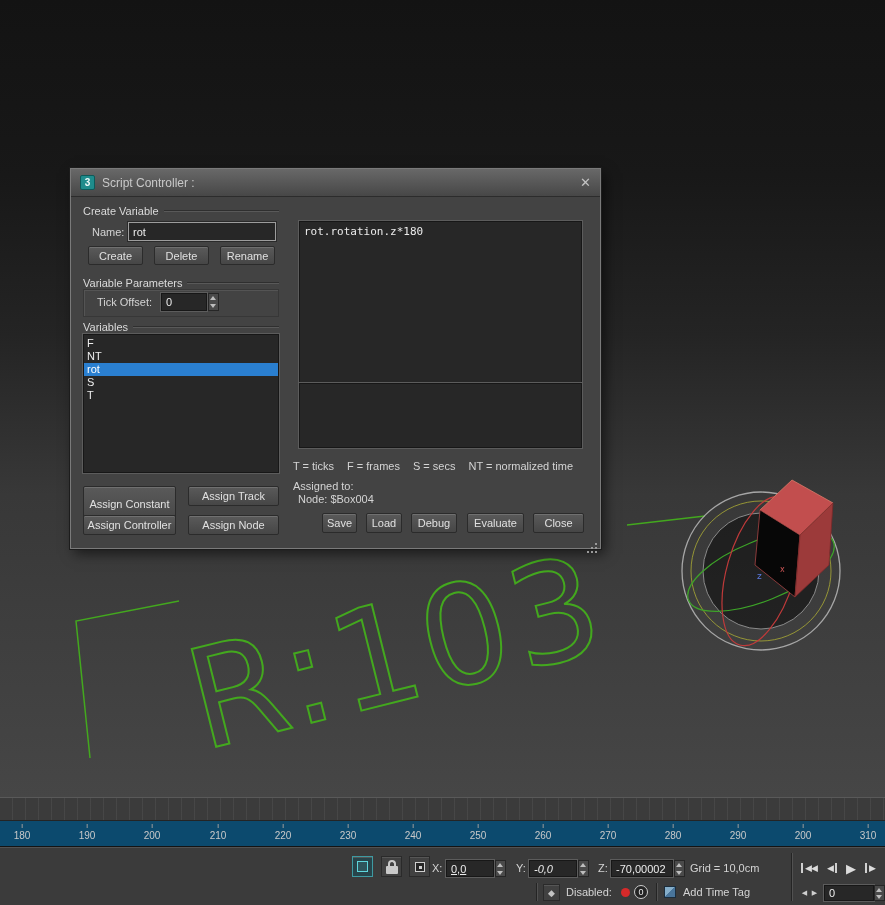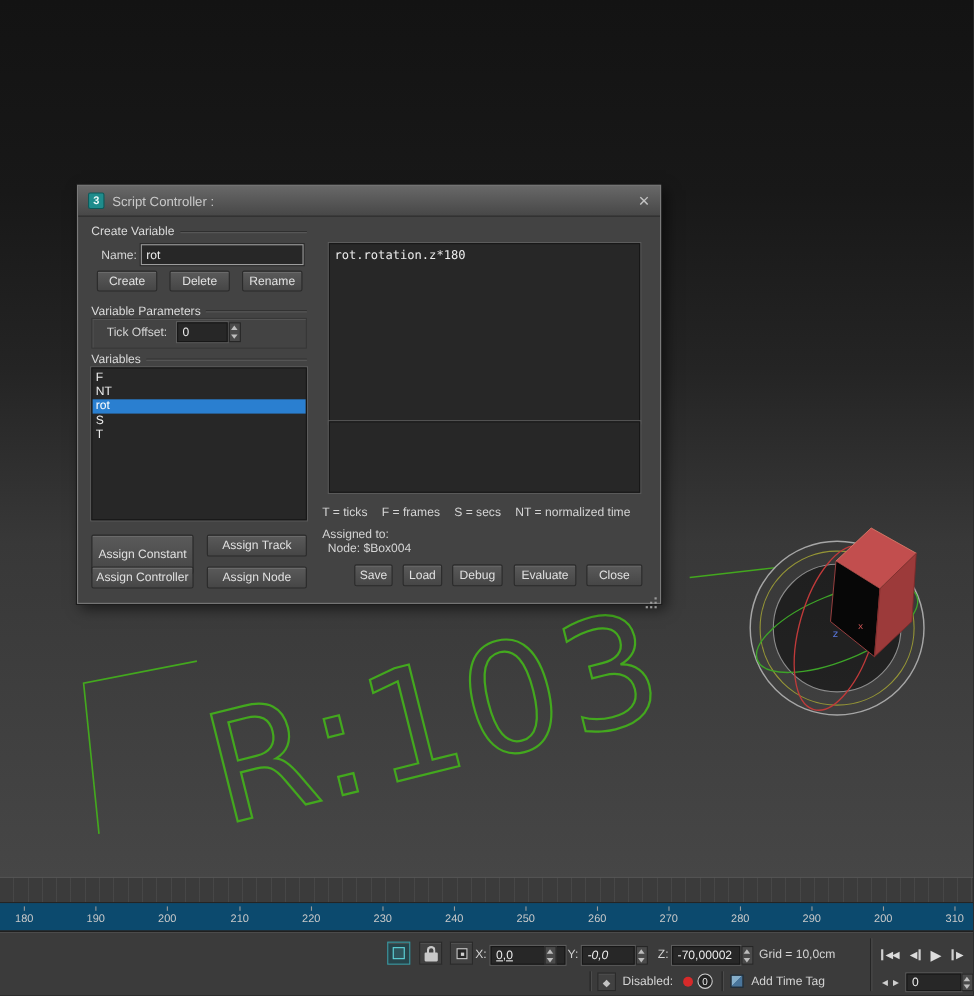--- a/index.html
+++ b/index.html
@@ -216,21 +216,21 @@
       <span class="lockbody">
           <span class="shackle"></span>
           <span class="block"></span>
         </span>
     </div>
     <div class="sbtn absmode" style="left:409px;top:9px;width:21px;height:21px">
       <span class="sq"></span>
     </div>
 
     <span class="sb" style="left:432px;top:15px">X:</span>
-    <input class="coordfld sunken" style="left: 446px; top: 13px; width: 68px; text-decoration: underline;" value="0,0">
+    <input class="coordfld sunken" style="left: 446px; top: 13px; width: 48px; text-decoration: underline;" value="0,0">
     <div class="spin" style="left:495px;top:13px;height:17px">
         <i class="up"></i>
         <i class="dn"></i>
       </div>
 
     <span class="sb" style="left:516px;top:15px">Y:</span>
     <input class="coordfld sunken" style="left: 529px; top: 13px; width: 48px; font-style: italic;" value="-0,0">
     <div class="spin" style="left:578px;top:13px;height:17px">
         <i class="up"></i>
         <i class="dn"></i>

